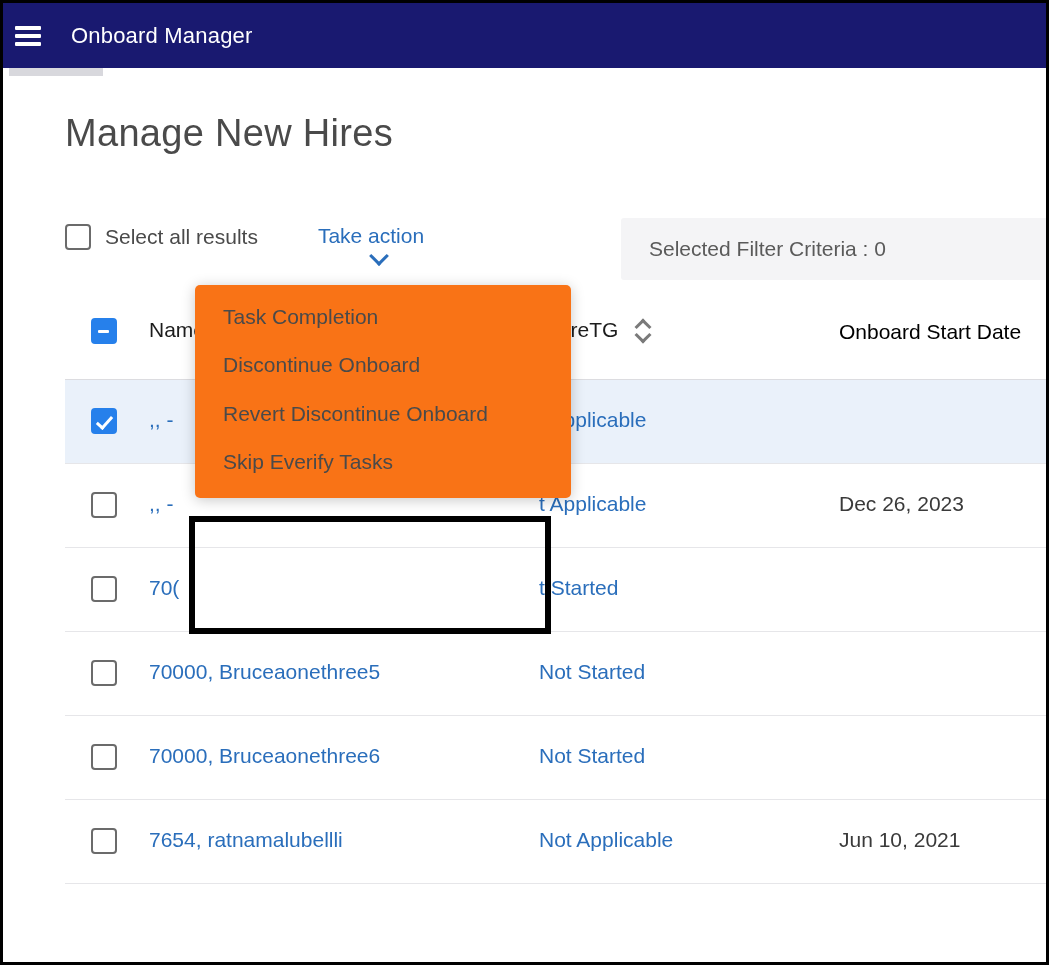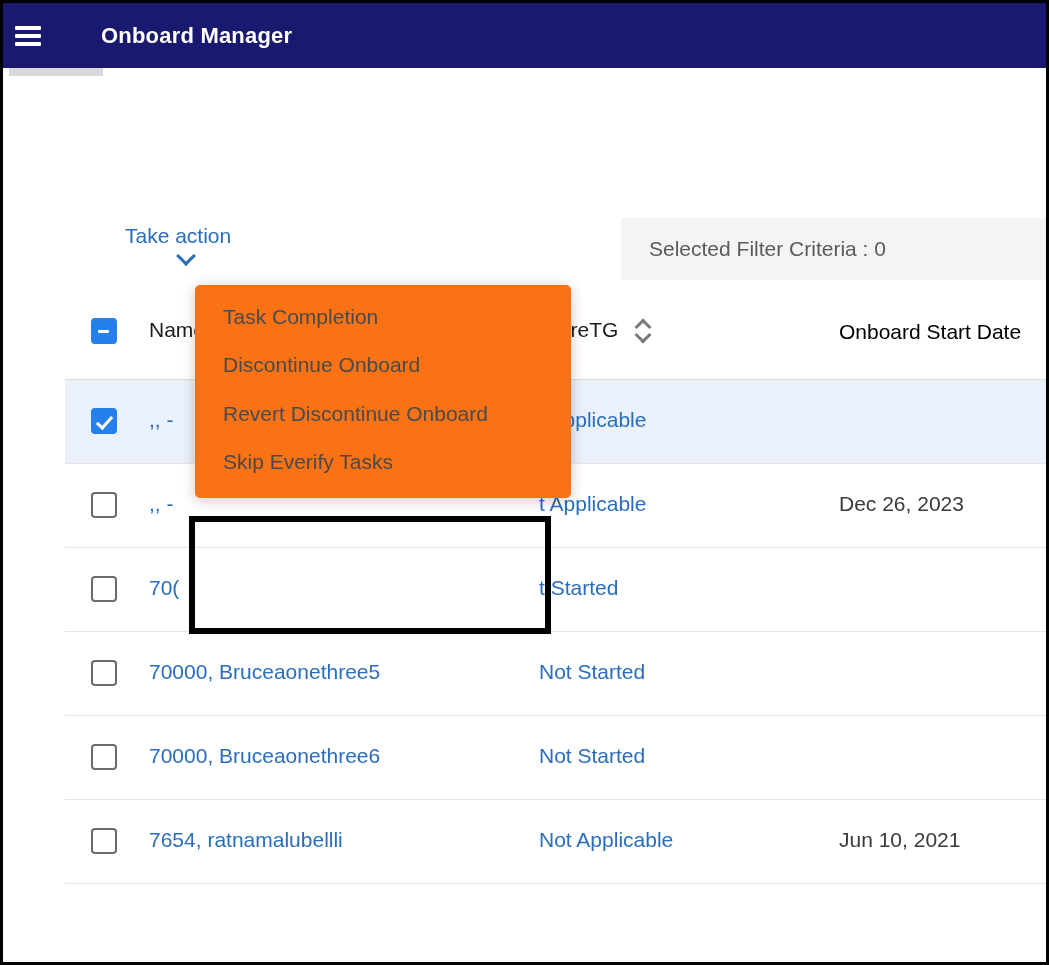--- a/index.html
+++ b/index.html
@@ -45,23 +45,22 @@
   .hamburger span {
     display: block;
     width: 100%;
     height: 4px;
     background: #ffffff;
     border-radius: 1px;
   }
   .nav-title {
     color: #ffffff;
     font-size: 22px;
-    font-weight: 700;
+    font-weight: 400;
     letter-spacing: 0.2px;
-    margin-left: 30px;
   }
 
   
   .nav-stub {
     position: absolute;
     left: 6px;
     top: 65px;
     width: 94px;
     height: 8px;
     background: #d8d8dd;
@@ -334,22 +333,27 @@
       <span></span>
         <span></span>
         <span></span>
     </div>
     <div class="nav-title">Onboard Manager</div>
   </div>
   <div class="nav-stub"></div>
 
   <div class="page">
 
+    <div class="page-title">Manage New Hires</div>
 
     <div class="toolbar">
+      <div class="select-all-wrap">
+        <span class="cb"></span>
+        <span class="select-all-label">Select all results</span>
+      </div>
 
       <div class="take-action">
         <span>Take action</span>
         <span class="caret"></span>
       </div>
 
       <div class="filter-criteria">
         <span>Selected Filter Criteria : 0</span>
       </div>
     </div>

